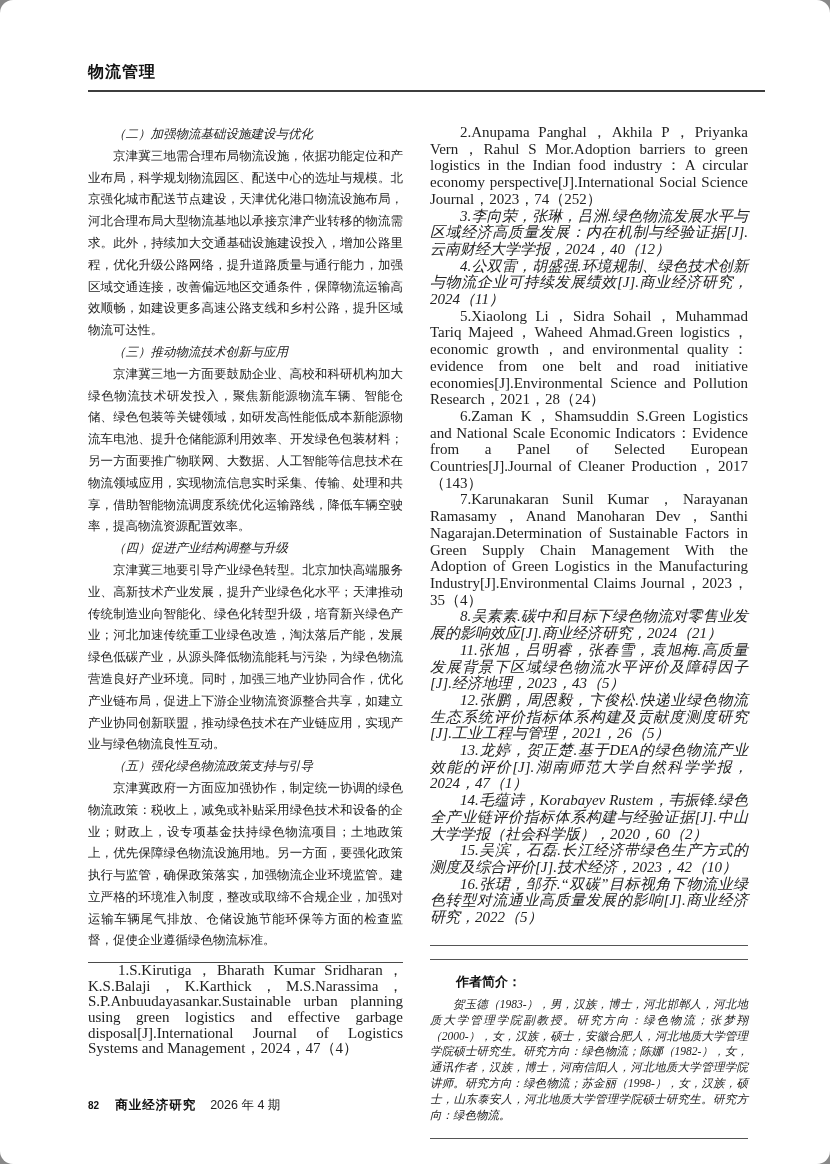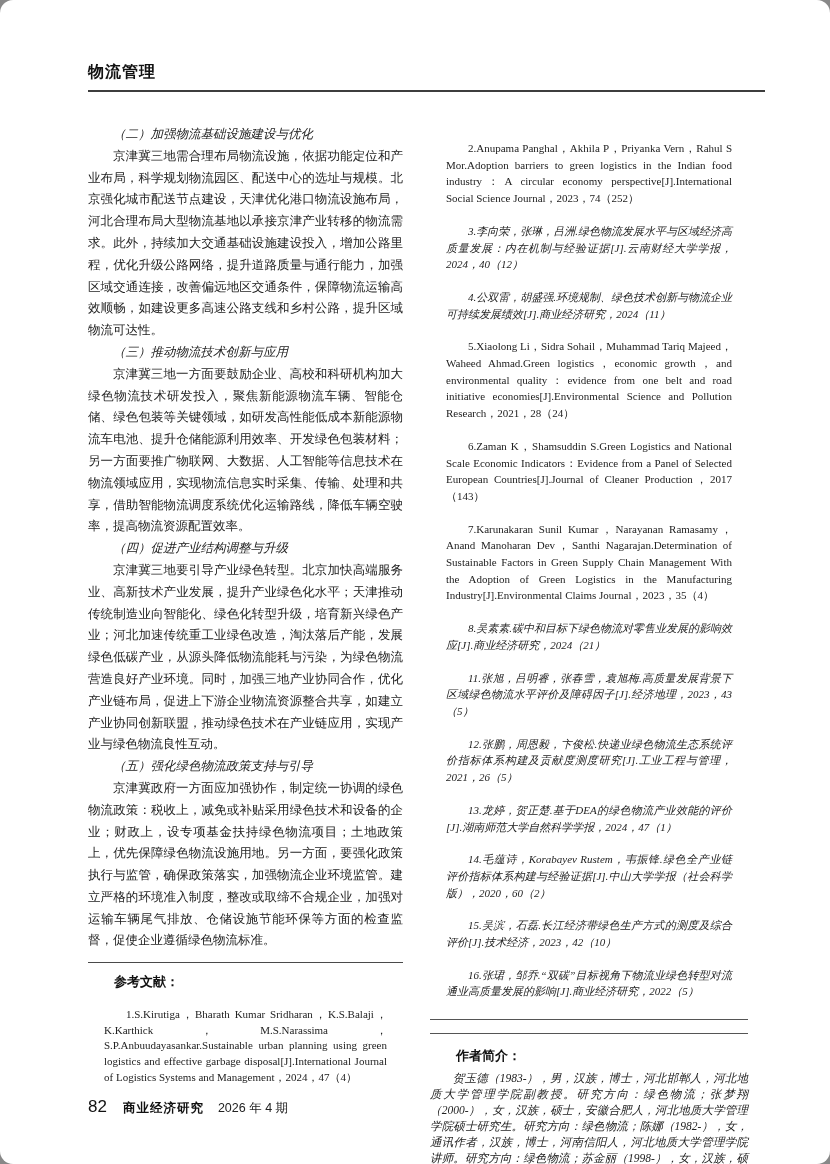--- a/index.html
+++ b/index.html
@@ -26,43 +26,43 @@
   .body-para{
     font-size:12.5px;line-height:21.8px;text-align:justify;
     text-indent:2em;margin:0;color:#222;
   }
   .refs-divider{border-top:1.5px solid #4a4a4a;height:0;margin:10px 0 0 0;}
   .refs-heading{
     font-family:"Liberation Sans","DejaVu Sans",sans-serif;
     font-size:13px;font-weight:bold;margin:10px 0 5px 0;text-indent:2em;color:#111;
   }
   .ref{
-    font-size:11px;line-height:15.6px;text-align:justify;
-    text-indent:2em;margin:16px;color:#222;
+    font-size:15px;line-height:15.6px;text-align:justify;
+    text-indent:2em;margin:0;color:#222;
   }
   .col-right .ref{line-height:16.7px;}
   .kaiti{font-style:italic;}
   
   .bio-box{margin-top:19px;}
   .bio-top-rules{height:13px;border-top:1.5px solid #555;border-bottom:1.5px solid #555;}
   .bio-heading{
     font-family:"Liberation Sans","DejaVu Sans",sans-serif;
     font-size:13px;font-weight:bold;margin:13px 0 6px 0;text-indent:2em;color:#111;
   }
   .bio-text{
     font-size:11.5px;line-height:15.9px;text-align:justify;
     text-indent:2em;margin:0;color:#222;font-style:italic;
   }
   .bio-bottom-rule{border-top:1.5px solid #555;height:0;margin-top:14px;}
   
   .footer{
     position:absolute;left:88px;top:1097px;
     font-family:"Liberation Sans","DejaVu Sans",sans-serif;font-size:12.5px;color:#111;
   }
-  .footer .page-num{font-weight:normal;font-size:17px;}
+  .footer .page-num{font-weight:bold;font-size:10px;}
   .footer .journal{font-weight:bold;margin-left:16px;letter-spacing:1px;}
   .footer .issue{margin-left:14px;color:#222;}
 </style>
 </head>
 <body>
 
 <div class="page">
 
   <div class="header">
     <h1 class="page-title">物流管理</h1>
@@ -76,21 +76,20 @@
           <div class="sec-heading">（二）加强物流基础设施建设与优化</div>
           <p class="body-para">京津冀三地需合理布局物流设施，依据功能定位和产业布局，科学规划物流园区、配送中心的选址与规模。北京强化城市配送节点建设，天津优化港口物流设施布局，河北合理布局大型物流基地以承接京津产业转移的物流需求。此外，持续加大交通基础设施建设投入，增加公路里程，优化升级公路网络，提升道路质量与通行能力，加强区域交通连接，改善偏远地区交通条件，保障物流运输高效顺畅，如建设更多高速公路支线和乡村公路，提升区域物流可达性。</p>
           <div class="sec-heading">（三）推动物流技术创新与应用</div>
           <p class="body-para">京津冀三地一方面要鼓励企业、高校和科研机构加大绿色物流技术研发投入，聚焦新能源物流车辆、智能仓储、绿色包装等关键领域，如研发高性能低成本新能源物流车电池、提升仓储能源利用效率、开发绿色包装材料；另一方面要推广物联网、大数据、人工智能等信息技术在物流领域应用，实现物流信息实时采集、传输、处理和共享，借助智能物流调度系统优化运输路线，降低车辆空驶率，提高物流资源配置效率。</p>
           <div class="sec-heading">（四）促进产业结构调整与升级</div>
           <p class="body-para">京津冀三地要引导产业绿色转型。北京加快高端服务业、高新技术产业发展，提升产业绿色化水平；天津推动传统制造业向智能化、绿色化转型升级，培育新兴绿色产业；河北加速传统重工业绿色改造，淘汰落后产能，发展绿色低碳产业，从源头降低物流能耗与污染，为绿色物流营造良好产业环境。同时，加强三地产业协同合作，优化产业链布局，促进上下游企业物流资源整合共享，如建立产业协同创新联盟，推动绿色技术在产业链应用，实现产业与绿色物流良性互动。</p>
           <div class="sec-heading">（五）强化绿色物流政策支持与引导</div>
           <p class="body-para">京津冀政府一方面应加强协作，制定统一协调的绿色物流政策：税收上，减免或补贴采用绿色技术和设备的企业；财政上，设专项基金扶持绿色物流项目；土地政策上，优先保障绿色物流设施用地。另一方面，要强化政策执行与监管，确保政策落实，加强物流企业环境监管。建立严格的环境准入制度，整改或取缔不合规企业，加强对运输车辆尾气排放、仓储设施节能环保等方面的检查监督，促使企业遵循绿色物流标准。</p>
         </div>
       <div class="refs-divider"></div>
-      <h2 class="refs-heading">参考文献：</h2>
       <div id="left-refs">
           <p class="ref">1.S.Kirutiga，Bharath Kumar Sridharan，K.S.Balaji，K.Karthick，M.S.Narassima，S.P.Anbuudayasankar.Sustainable urban planning using green logistics and effective garbage disposal[J].International Journal of Logistics Systems and Management，2024，47（4）</p>
         </div>
     </div>
 
     <div class="col-right">
       <div id="right-refs">
           <p class="ref">2.Anupama Panghal，Akhila P，Priyanka Vern，Rahul S Mor.Adoption barriers to green logistics in the Indian food industry：A circular economy perspective[J].International Social Science Journal，2023，74（252）</p>
           <p class="ref kaiti">3.李向荣，张琳，吕洲.绿色物流发展水平与区域经济高质量发展：内在机制与经验证据[J].云南财经大学学报，2024，40（12）</p>
           <p class="ref kaiti">4.公双雷，胡盛强.环境规制、绿色技术创新与物流企业可持续发展绩效[J].商业经济研究，2024（11）</p>

